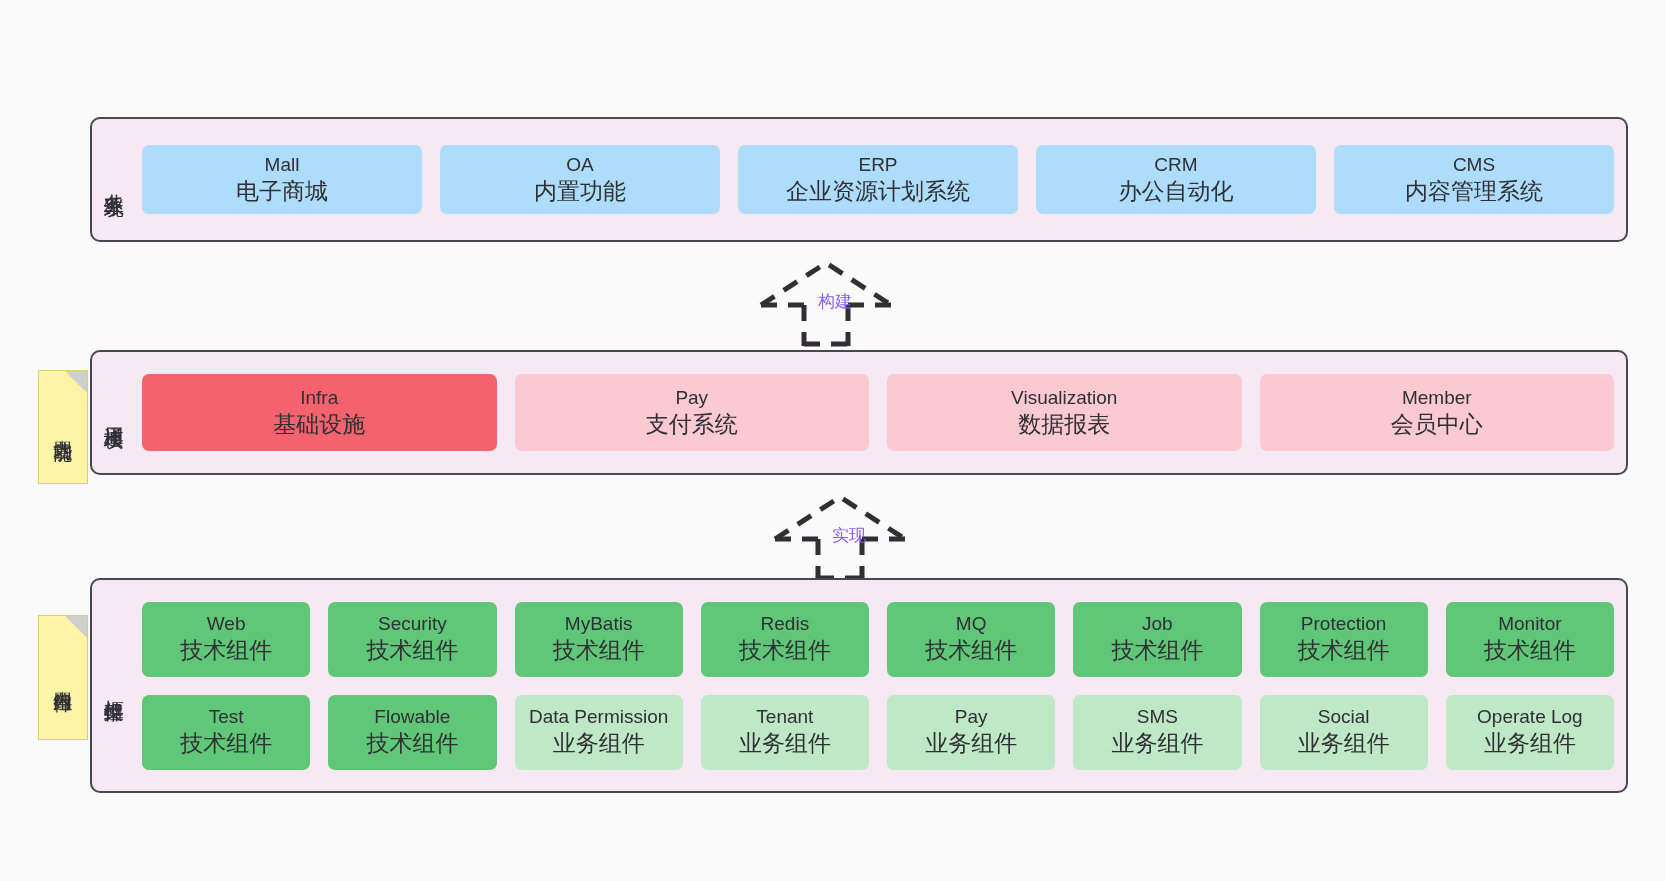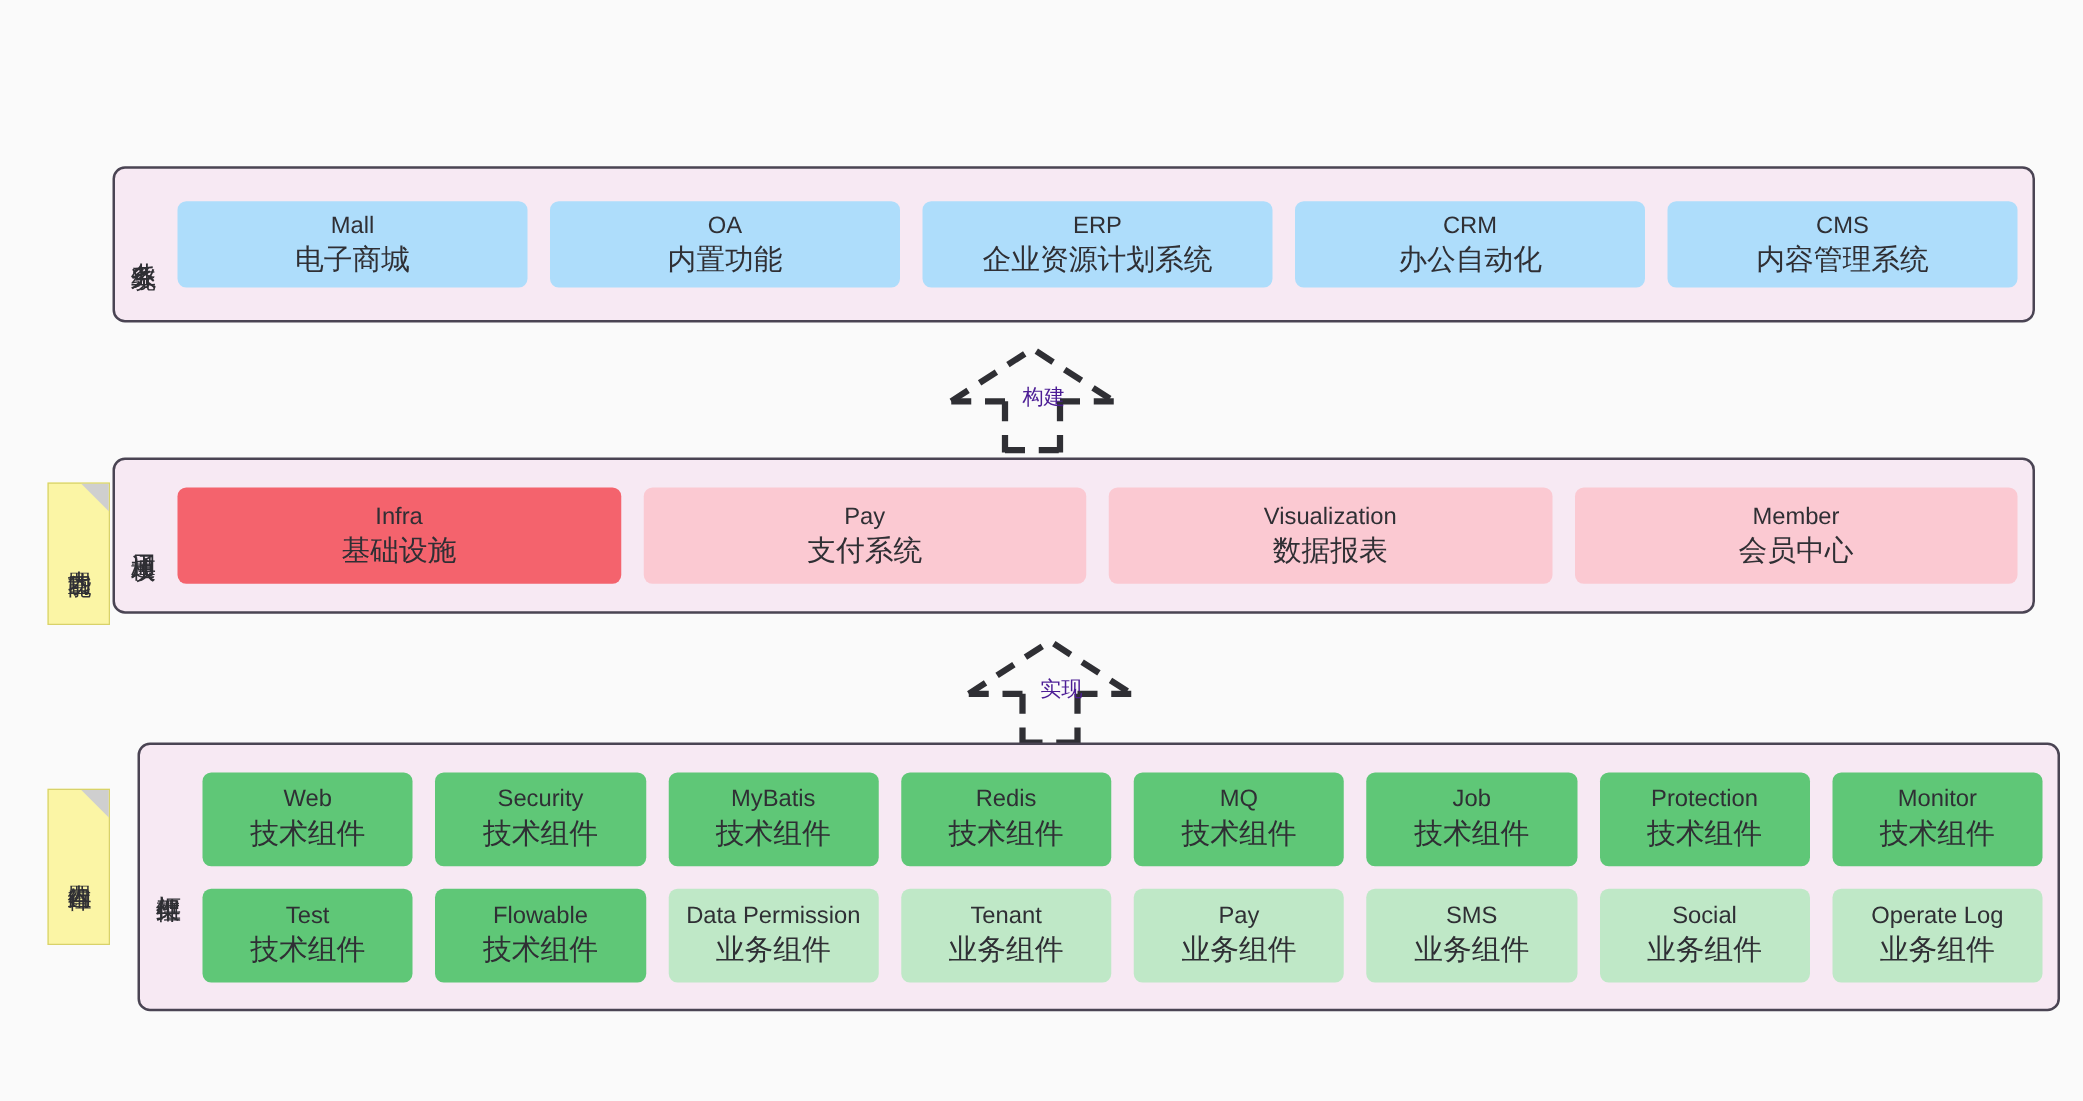--- a/index.html
+++ b/index.html
@@ -3,21 +3,21 @@
 <meta charset="utf-8">
 <style>
   html,body{margin:0;padding:0;}
   body{
     width:1666px;height:881px;
     background:#fafafa;
     font-family:"Liberation Sans","DejaVu Sans",sans-serif;
     overflow:hidden;
     position:relative;
   }
-  .canvas{position:absolute;left:0;top:16px;width:1666px;height:621px;}
+  .canvas{position:absolute;left:0;top:0;width:1666px;height:621px;}
 
   
   .layer{
     position:absolute;
     background:#f7e9f3;
     border:2px solid #4a4453;
     border-radius:10px;
     box-sizing:border-box;
     display:flex;
     align-items:stretch;
@@ -69,21 +69,21 @@
   
   .c-blue      {background:#aeddfb;}
   .c-red       {background:#f4636d;}
   .c-pink      {background:#fbc9d2;}
   .c-green     {background:#5fc777;}
   .c-lightgreen{background:#bfe8c7;}
 
   
   #layer-business {left:90px;  top:117px; width:1538px; height:125px;}
   #layer-common   {left:90px;  top:350px; width:1538px; height:125px;}
-  #layer-framework{left:90px;  top:578px; width:1538px; height:215px;margin-left:20px;}
+  #layer-framework{left:90px;  top:578px; width:1538px; height:215px;}
 
   #layer-business  .cell{height:69px;}
   #layer-common    .cell{height:77px;}
   #layer-framework .cell{height:75px;}
 
   
   .note{
     position:absolute;
     background:#fbf5a5;
     border:1px solid #d8d26a;
@@ -109,21 +109,21 @@
   }
   #note-common{left:38px;top:370px;width:50px;height:114px;}
   #note-frame {left:38px;top:615px;width:50px;height:125px;}
 
   
   .arrow{position:absolute;}
   .arrow svg{display:block;overflow:visible;}
   .arrow-label{
     position:absolute;
     font-size:17px;
-    color:#4c1d95;
+    color:#8b5cf6;
     background:transparent;
     white-space:nowrap;
   }
   #arrow-build {left:756px;top:258px;width:150px;height:88px;}
   #arrow-build .arrow-label{left:62px;top:32px;}
   #arrow-impl  {left:770px;top:492px;width:150px;height:88px;}
   #arrow-impl  .arrow-label{left:62px;top:32px;}
 </style>
 </head>
 <body>

